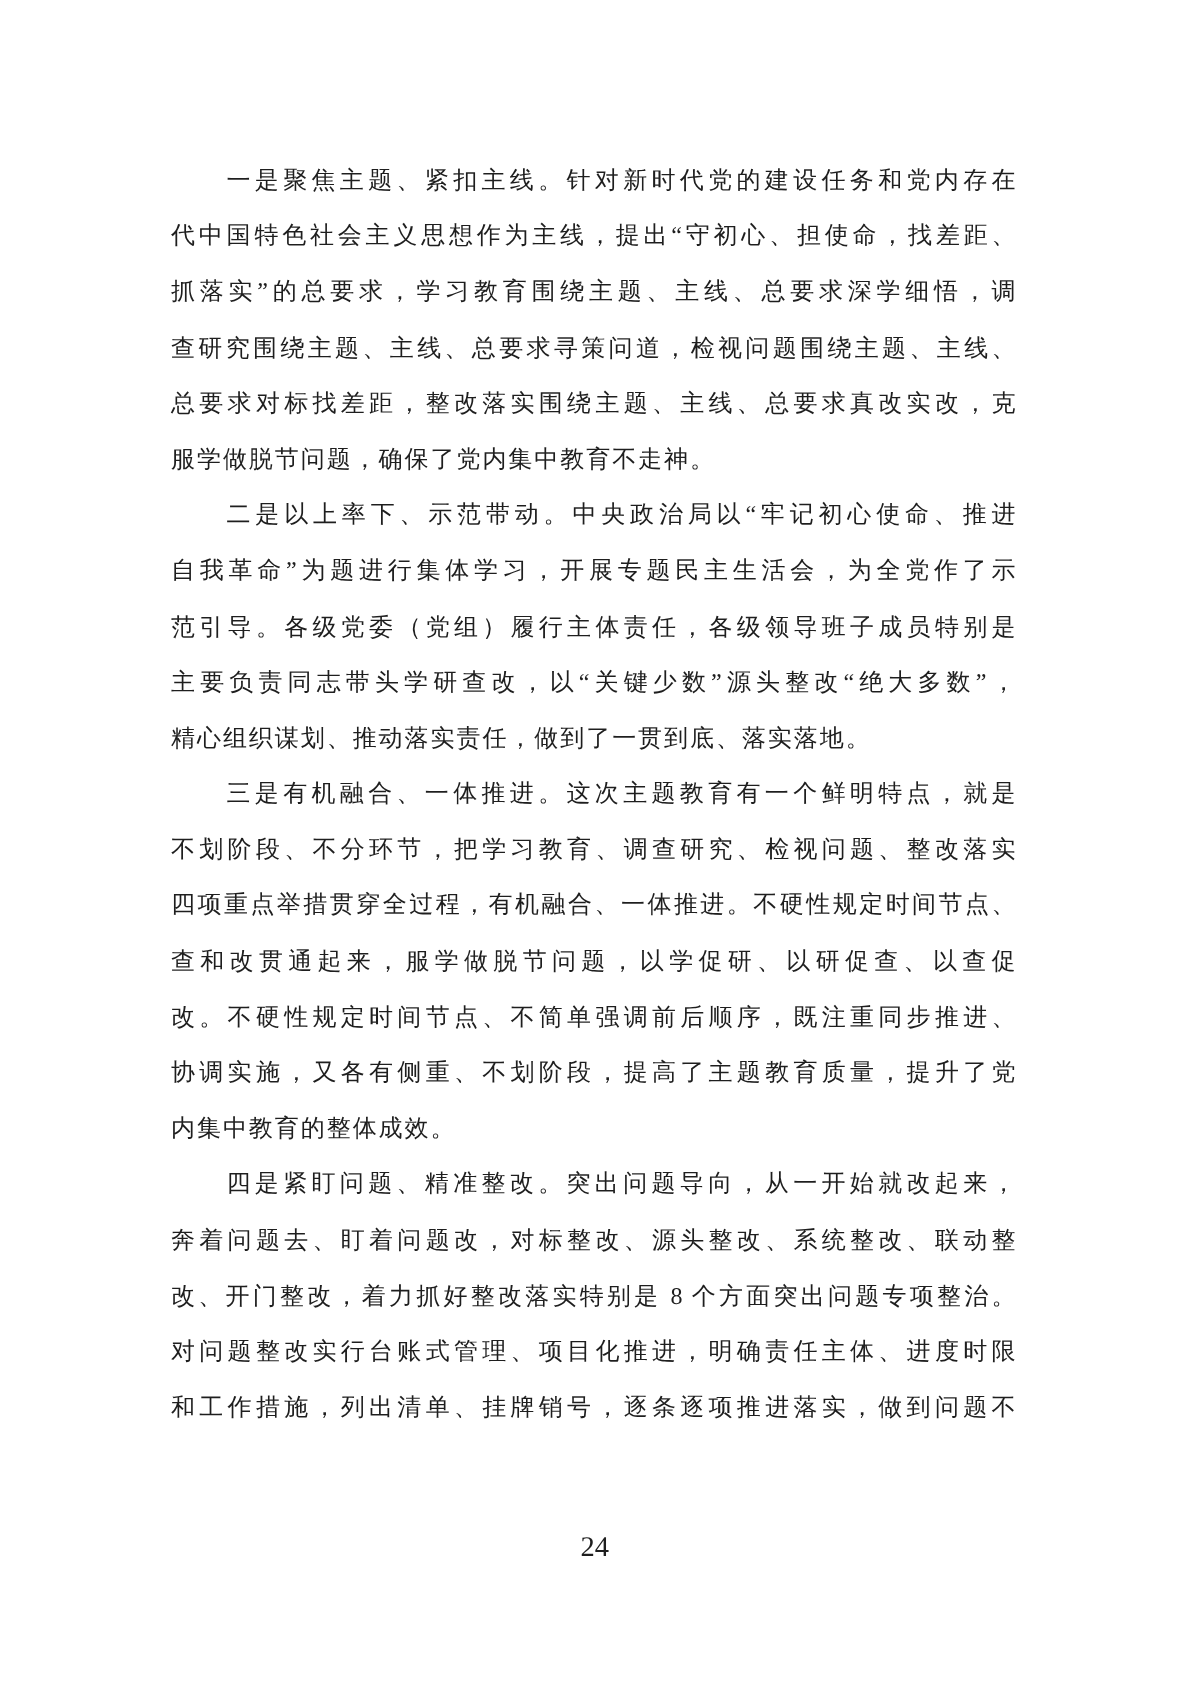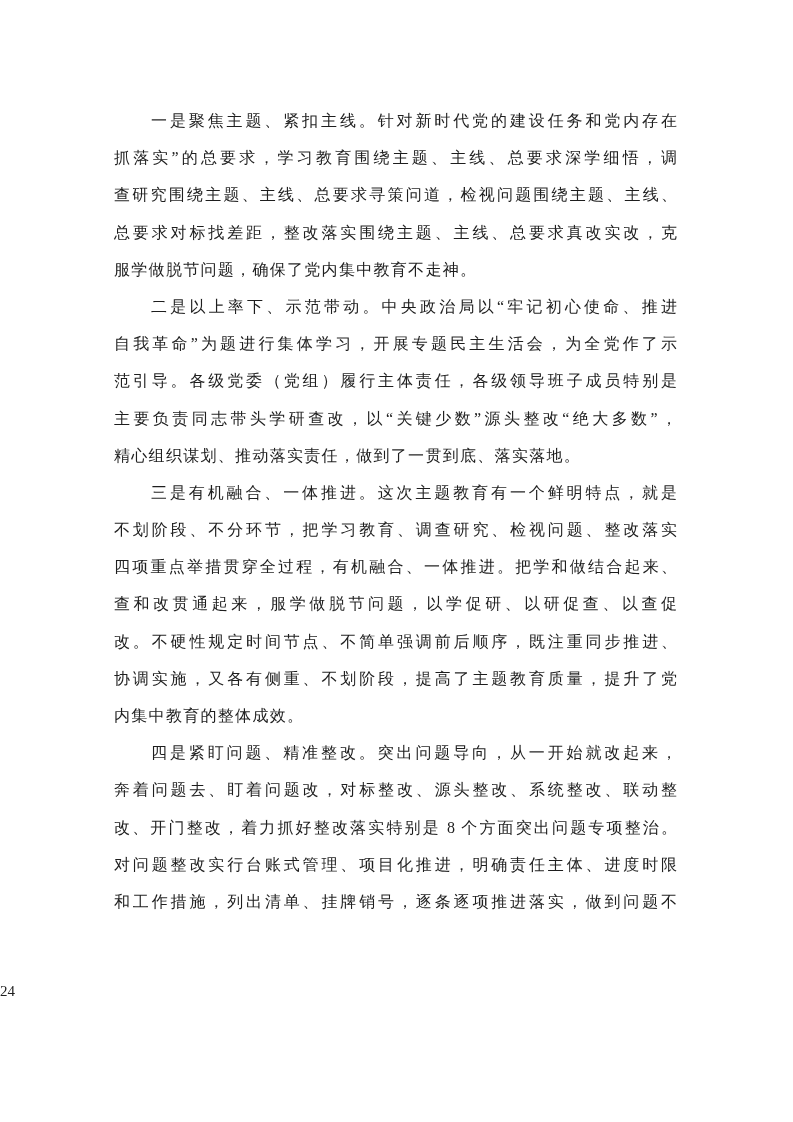--- a/index.html
+++ b/index.html
@@ -44,55 +44,57 @@
   }
   .line.first {
     text-indent: 37px;
   }
   .line.short {
     text-align-last: left;
     letter-spacing: 1.3px;
   }
   .page-number {
     position: absolute;
-    top: 982px;
+    top: 1023px;
     left: 0;
     width: 793px;
-    font-size: 15px;
+    text-align: center;
+    font-size: 19px;
     line-height: 18px;
     color: #1e1e1e;
   }
 </style>
 </head>
 <body>
 
 <div class="page">
 
   <div class="text-block">
 
     <div class="paragraph">
       <div class="line first">一是聚焦主题、紧扣主线。针对新时代党的建设任务和党内存在</div>
+      <div class="line">代中国特色社会主义思想作为主线，提出“守初心、担使命，找差距、</div>
       <div class="line">抓落实”的总要求，学习教育围绕主题、主线、总要求深学细悟，调</div>
       <div class="line">查研究围绕主题、主线、总要求寻策问道，检视问题围绕主题、主线、</div>
       <div class="line">总要求对标找差距，整改落实围绕主题、主线、总要求真改实改，克</div>
       <div class="line short">服学做脱节问题，确保了党内集中教育不走神。</div>
     </div>
 
     <div class="paragraph">
       <div class="line first">二是以上率下、示范带动。中央政治局以“牢记初心使命、推进</div>
       <div class="line">自我革命”为题进行集体学习，开展专题民主生活会，为全党作了示</div>
       <div class="line">范引导。各级党委（党组）履行主体责任，各级领导班子成员特别是</div>
       <div class="line">主要负责同志带头学研查改，以“关键少数”源头整改“绝大多数”，</div>
       <div class="line short">精心组织谋划、推动落实责任，做到了一贯到底、落实落地。</div>
     </div>
 
     <div class="paragraph">
       <div class="line first">三是有机融合、一体推进。这次主题教育有一个鲜明特点，就是</div>
       <div class="line">不划阶段、不分环节，把学习教育、调查研究、检视问题、整改落实</div>
-      <div class="line">四项重点举措贯穿全过程，有机融合、一体推进。把学和做结合起来、</div>
+      <div class="line">四项重点举措贯穿全过程，有机融合、一体推进。不硬性规定时间节点、</div>
       <div class="line">查和改贯通起来，服学做脱节问题，以学促研、以研促查、以查促</div>
       <div class="line">改。不硬性规定时间节点、不简单强调前后顺序，既注重同步推进、</div>
       <div class="line">协调实施，又各有侧重、不划阶段，提高了主题教育质量，提升了党</div>
       <div class="line short">内集中教育的整体成效。</div>
     </div>
 
     <div class="paragraph">
       <div class="line first">四是紧盯问题、精准整改。突出问题导向，从一开始就改起来，</div>
       <div class="line">奔着问题去、盯着问题改，对标整改、源头整改、系统整改、联动整</div>
       <div class="line">改、开门整改，着力抓好整改落实特别是 8 个方面突出问题专项整治。</div>

